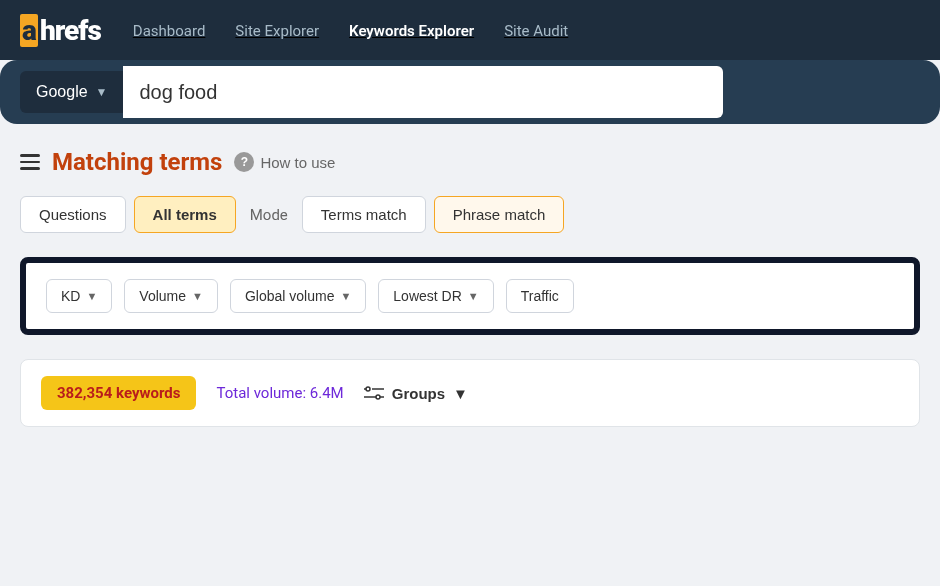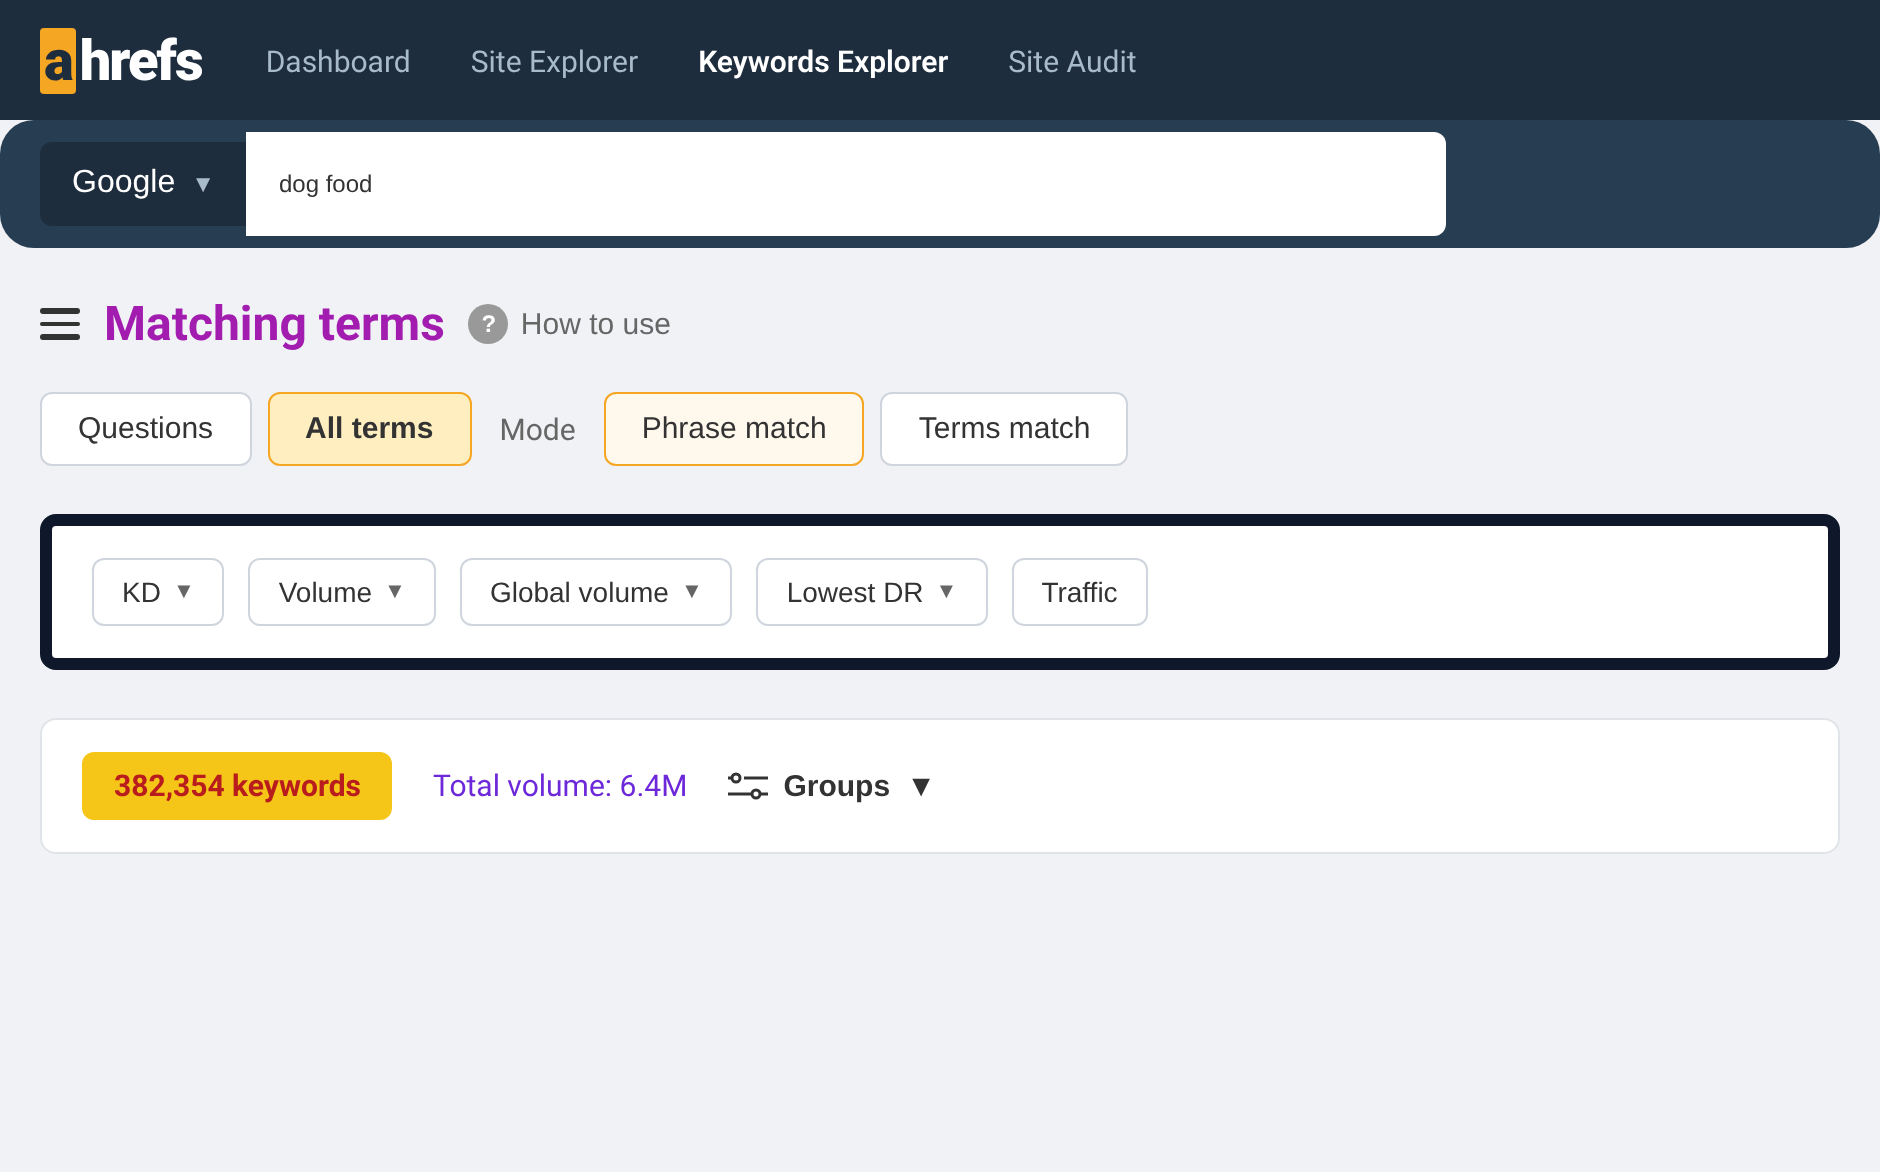--- a/index.html
+++ b/index.html
@@ -31,20 +31,21 @@
       color: #f5a623;
       background: #f5a623;
       color: #1e2d3d;
       padding: 0 2px;
       border-radius: 2px;
     }
     .nav-items {
       display: flex;
       gap: 30px;
       list-style: none;
+      text-decoration: underline;
     }
     .nav-items li a {
       color: #a8bbc8;
       text-decoration: none;
       font-size: 15px;
       font-weight: 400;
     }
     .nav-items li a.active {
       color: white;
       font-weight: 600;
@@ -75,21 +76,21 @@
       height: 42px;
     }
     .search-engine-btn .chevron {
       font-size: 12px;
       color: #a8bbc8;
     }
     .search-input {
       background: white;
       border: none;
       outline: none;
-      font-size: 12px;
+      font-size: 20px;
       padding: 26px 16px;
       height: 26px;
       min-width: 600px;
       border-radius: 0 6px 6px 0;
       color: #333;
     }
 
     
     .main-content {
       background: #f0f2f5;
@@ -112,21 +113,21 @@
     .hamburger-icon span {
       display: block;
       width: 20px;
       height: 2.5px;
       background: #333;
       border-radius: 2px;
     }
     .section-title {
       font-size: 24px;
       font-weight: 700;
-      color: #a21caf;
+      color: #c2410c;
     }
     .help-btn {
       display: flex;
       align-items: center;
       gap: 6px;
       background: none;
       border: none;
       cursor: pointer;
       color: #666;
       font-size: 15px;
@@ -287,22 +288,22 @@
     <button class="help-btn">
       <span class="help-icon">?</span>
       <span>How to use</span>
     </button>
   </div>
 
   <div class="filter-tabs">
     <button class="tab-btn">Questions</button>
     <button class="tab-btn active-orange">All terms</button>
     <span class="tab-label">Mode</span>
+    <button class="tab-btn">Terms match</button>
     <button class="tab-btn active-orange-outline">Phrase match</button>
-    <button class="tab-btn">Terms match</button>
   </div>
 
   <div class="filter-row">
     <button class="filter-dropdown">
       <span>KD</span>
       <span class="chevron">▼</span>
     </button>
     <button class="filter-dropdown">
       <span>Volume</span>
       <span class="chevron">▼</span>

